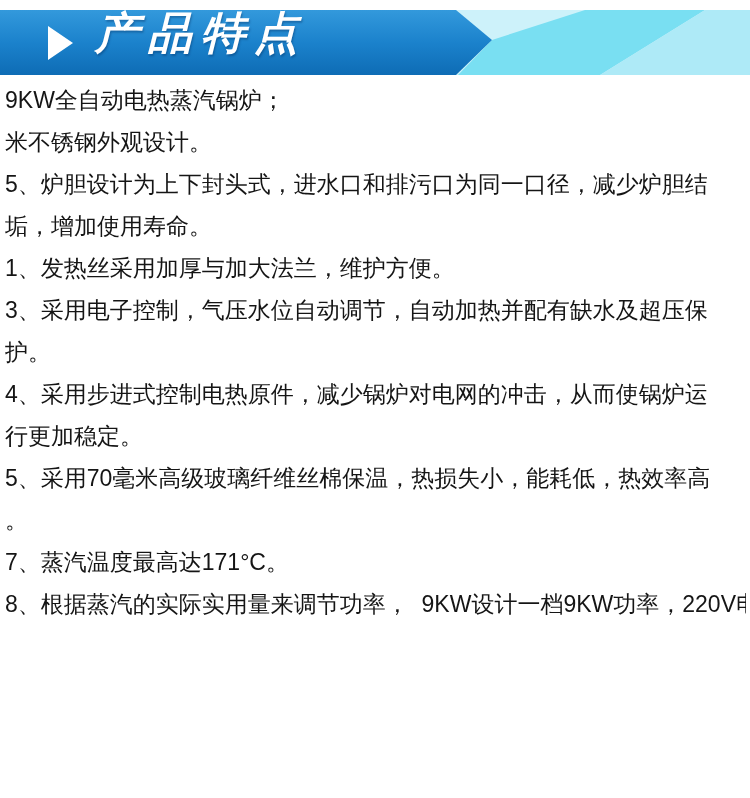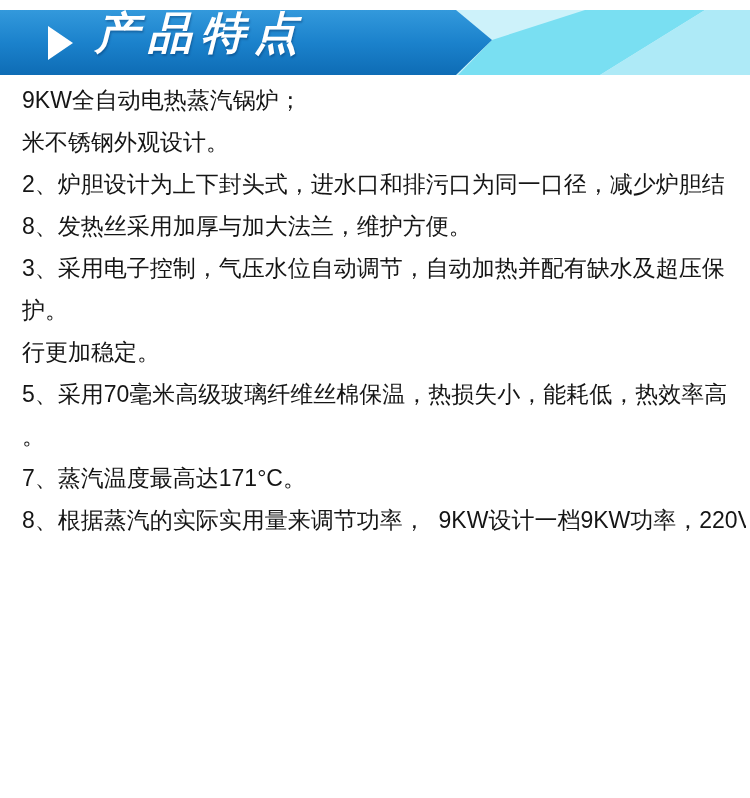--- a/index.html
+++ b/index.html
@@ -47,21 +47,20 @@
     font-weight:bold;
     font-style:italic;
     letter-spacing:9px;
     text-shadow:1px 2px 2px rgba(0,40,90,0.35);
     white-space:nowrap;
   }
 
   
   .content {
     padding:4px 4px 0 5px;
-    margin-left:17px;
   }
   .feature-line {
     height:42px;
     line-height:42px;
     font-size:23px;
     color:#151515;
     white-space:pre;
     overflow:hidden;
   }
 </style>
@@ -74,22 +73,24 @@
   <div class="band band-light"></div>
   <div class="ribbon">
     <span class="play-icon"></span>
     <span class="banner-title">产品特点</span>
   </div>
 </div>
 
 <div class="content">
   <div class="feature-line">9KW全自动电热蒸汽锅炉；</div>
   <div class="feature-line">米不锈钢外观设计。</div>
-  <div class="feature-line">2、炉胆设计为上下封头式，进水口和排污口为同一口径，减少炉胆结</div>
-  <div class="feature-line">8、发热丝采用加厚与加大法兰，维护方便。</div>
+  <div class="feature-line">5、炉胆设计为上下封头式，进水口和排污口为同一口径，减少炉胆结</div>
+  <div class="feature-line">垢，增加使用寿命。</div>
+  <div class="feature-line">1、发热丝采用加厚与加大法兰，维护方便。</div>
   <div class="feature-line">3、采用电子控制，气压水位自动调节，自动加热并配有缺水及超压保</div>
   <div class="feature-line">护。</div>
+  <div class="feature-line">4、采用步进式控制电热原件，减少锅炉对电网的冲击，从而使锅炉运</div>
   <div class="feature-line">行更加稳定。</div>
   <div class="feature-line">5、采用70毫米高级玻璃纤维丝棉保温，热损失小，能耗低，热效率高</div>
   <div class="feature-line">。</div>
   <div class="feature-line">7、蒸汽温度最高达171°C。</div>
   <div class="feature-line">8、根据蒸汽的实际实用量来调节功率，  9KW设计一档9KW功率，220V电</div>
 </div>
 
 </body></html>

